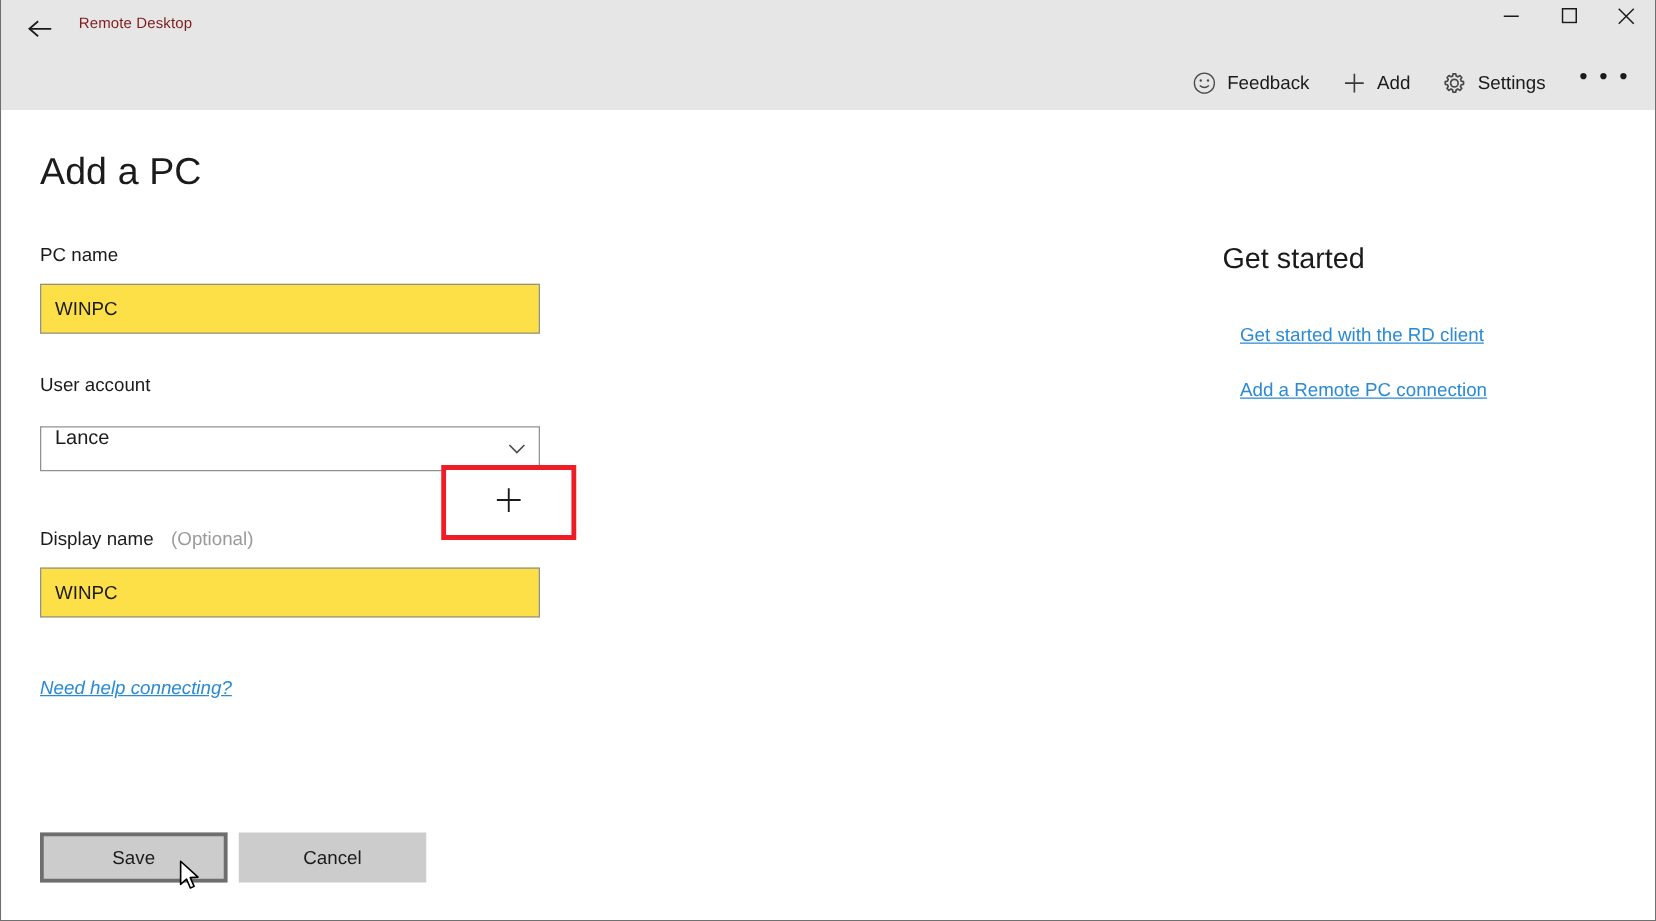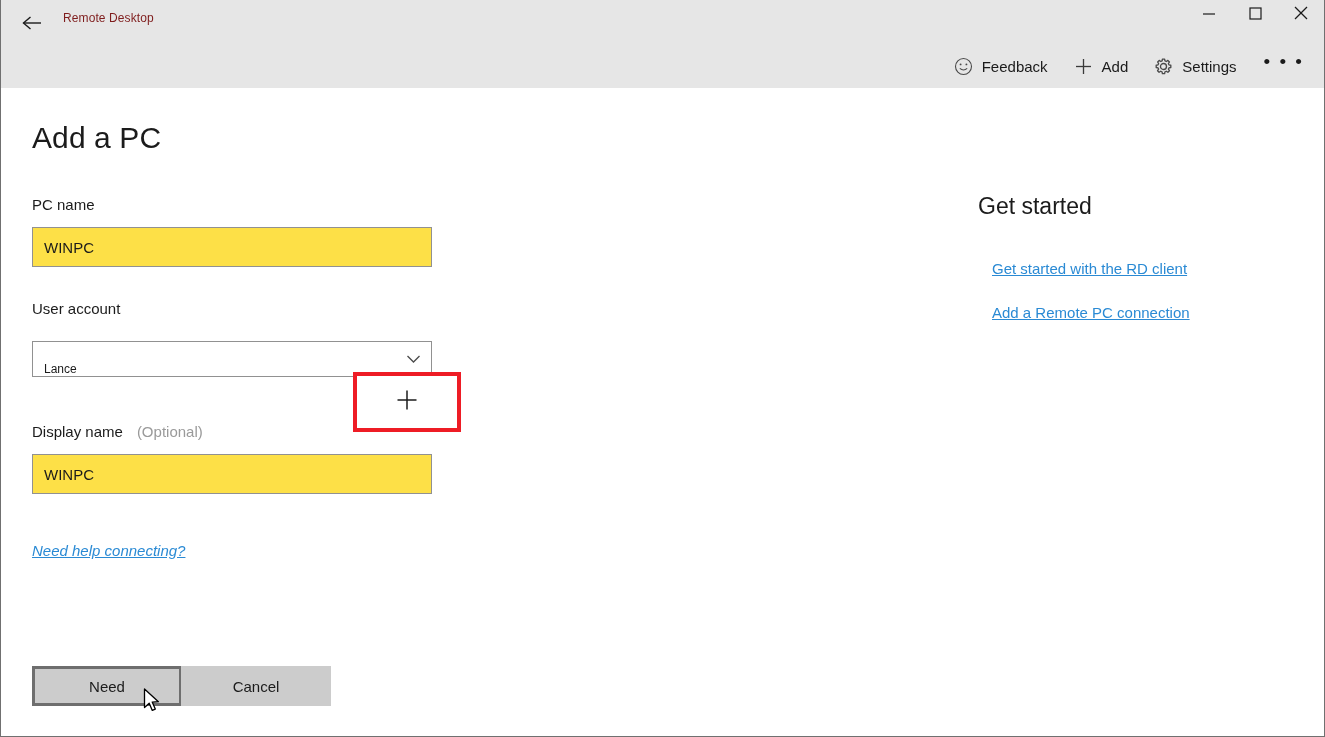--- a/index.html
+++ b/index.html
@@ -135,23 +135,23 @@
   }
 
   .combobox {
     position: absolute;
     left: 31px;
     width: 400px;
     height: 36px;
     border: 1px solid #919191;
     background: #ffffff;
     display: flex;
-    align-items: flex-end;
+    align-items: flex-start;
     padding: 0 11px;
-    font-size: 12px;
+    font-size: 16px;
     color: #1b1b1b;
     cursor: pointer;
   }
   .combo-chevron {
     position: absolute;
     right: 10px; top: 50%;
     transform: translateY(-50%);
     display: flex;
   }
 
@@ -364,22 +364,22 @@
 
     <div class="showmore">
       <span>
         <svg width="22" height="13" viewBox="0 0 22 13">
           <path d="M2.5 3 L11 11 L19.5 3" fill="none" stroke="#2a8ad4" stroke-width="1.7"></path>
         </svg>
       </span>
       <span class="showmore-label">Show more</span>
     </div>
 
-    <div class="btn hovered" style="left:31px; top:578px;">Need</div>
-    <div class="btn" style="left:180px; top:578px;">Cancel</div>
+    <div class="btn hovered" style="left:31px; top:578px;">Save</div>
+    <div class="btn" style="left:190px; top:578px;">Cancel</div>
 
     <div class="rightpane">
       <div class="rp-title">Get started</div>
       <div class="rp-link" style="top:172px;">Get started with the RD client</div>
       <div class="rp-link" style="top:216px;">Add a Remote PC connection</div>
     </div>
 
   </div>
 
   <div class="cursor">

